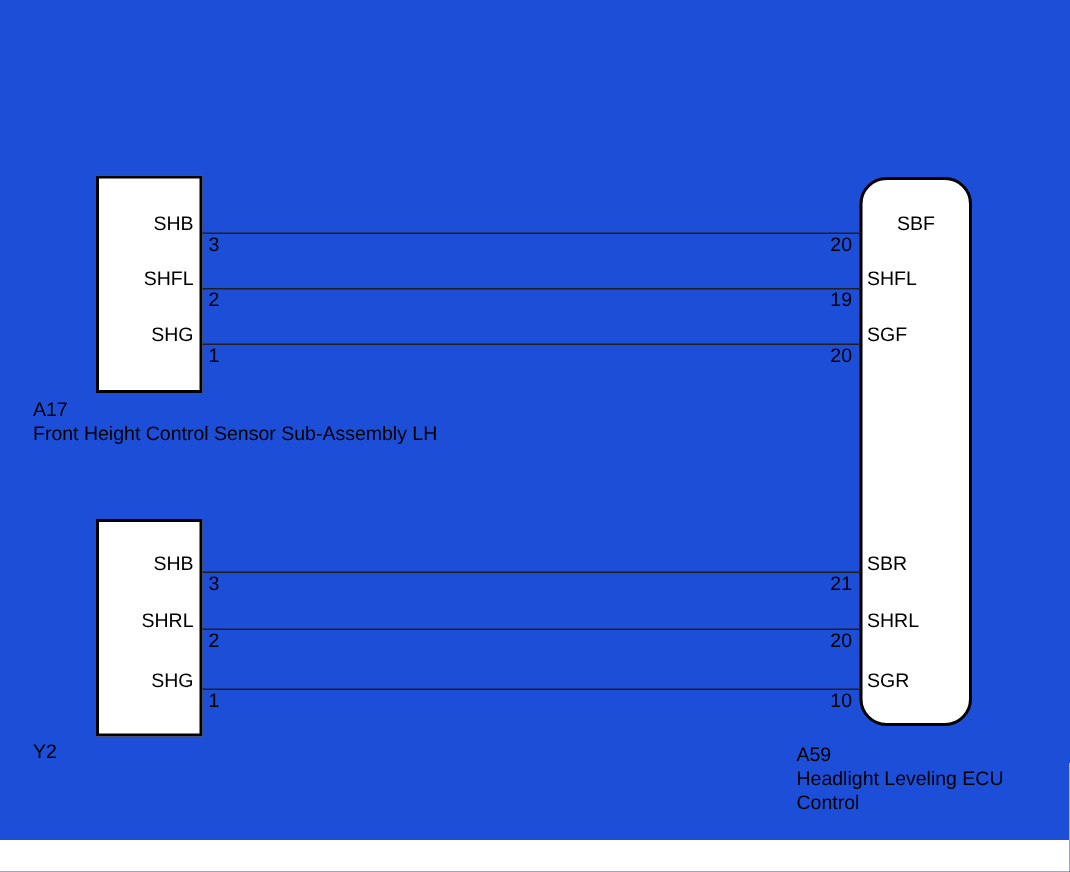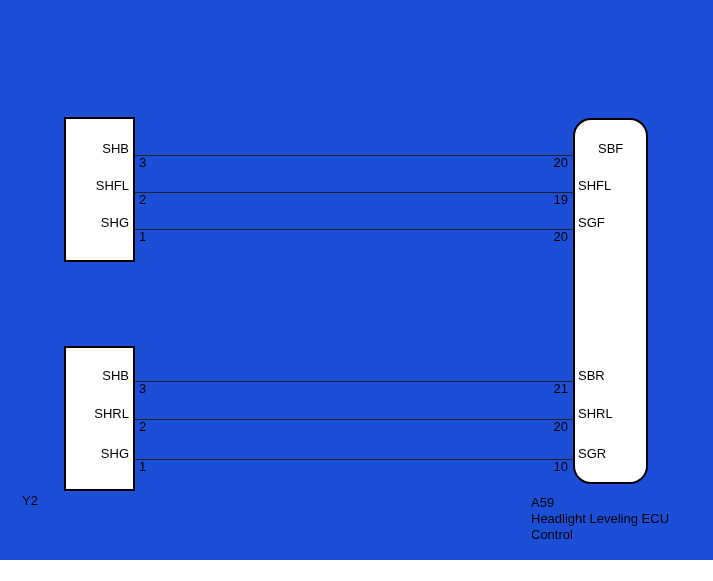--- a/index.html
+++ b/index.html
@@ -88,20 +88,24 @@
 
   <div class="term-label right-align" style="left:65px; top:141px; width:64px;">SHB</div>
   <div class="pin-num" style="left:139px; top:155px;">3</div>
 
   <div class="term-label right-align" style="left:65px; top:178px; width:64px;">SHFL</div>
   <div class="pin-num" style="left:139px; top:192px;">2</div>
 
   <div class="term-label right-align" style="left:65px; top:215px; width:64px;">SHG</div>
   <div class="pin-num" style="left:139px; top:229px;">1</div>
 
+  <div class="caption" style="left:22px; top:265px;">
+    <span class="code">A17</span>
+    <span class="desc">Front Height Control Sensor Sub-Assembly LH</span>
+  </div>
 
   <div class="conn-box" style="left:64px; top:346px; width:71px; height:145px;"></div>
 
   <div class="term-label right-align" style="left:65px; top:368px; width:64px;">SHB</div>
   <div class="pin-num" style="left:139px; top:381px;">3</div>
 
   <div class="term-label right-align" style="left:65px; top:406px; width:64px;">SHRL</div>
   <div class="pin-num" style="left:139px; top:419px;">2</div>
 
   <div class="term-label right-align" style="left:65px; top:446px; width:64px;">SHG</div>

